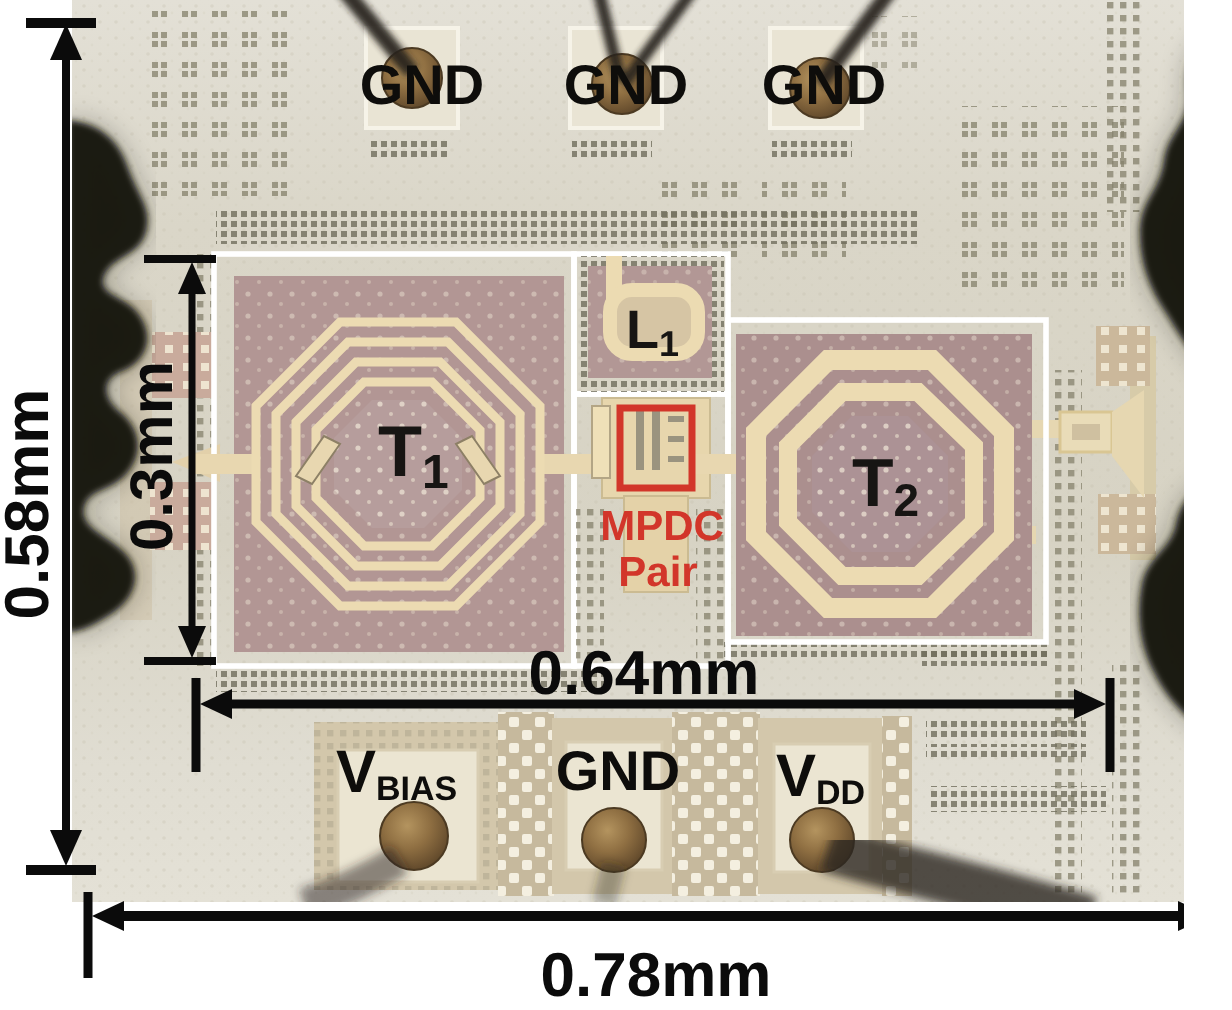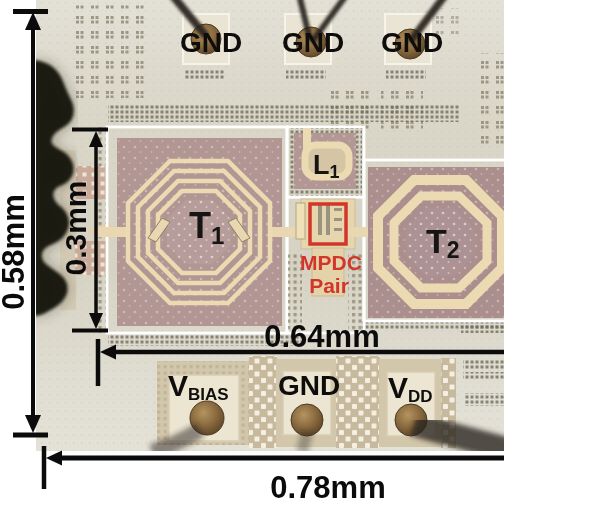--- a/index.html
+++ b/index.html
@@ -1,16 +1,16 @@
 <!DOCTYPE html>
 <html><head>
 <meta charset="utf-8">
 <style>
   html,body{margin:0;padding:0;background:#ffffff;}
-  .stage{position:relative;width:504px;height:505px;background:#ffffff;overflow:hidden;
+  .stage{position:relative;width:592px;height:505px;background:#ffffff;overflow:hidden;
          font-family:"Liberation Sans", sans-serif;}
   svg{display:block;}
   .dim-text{font:700 31px "Liberation Sans", sans-serif;fill:#0b0b0b;}
   .dim-text-sm{font:700 30px "Liberation Sans", sans-serif;fill:#0b0b0b;}
   .pad-label{font:700 28px "Liberation Sans", sans-serif;fill:#0e0d0b;}
   .pad-label-v{font:700 30px "Liberation Sans", sans-serif;fill:#0e0d0b;}
   .pad-sub{font:700 17px "Liberation Sans", sans-serif;fill:#0e0d0b;}
   .comp-main-t1{font:700 36px "Liberation Sans", sans-serif;fill:#171513;}
   .comp-sub-t1{font:700 24px "Liberation Sans", sans-serif;fill:#171513;}
   .comp-main-t2{font:700 34px "Liberation Sans", sans-serif;fill:#171513;}

